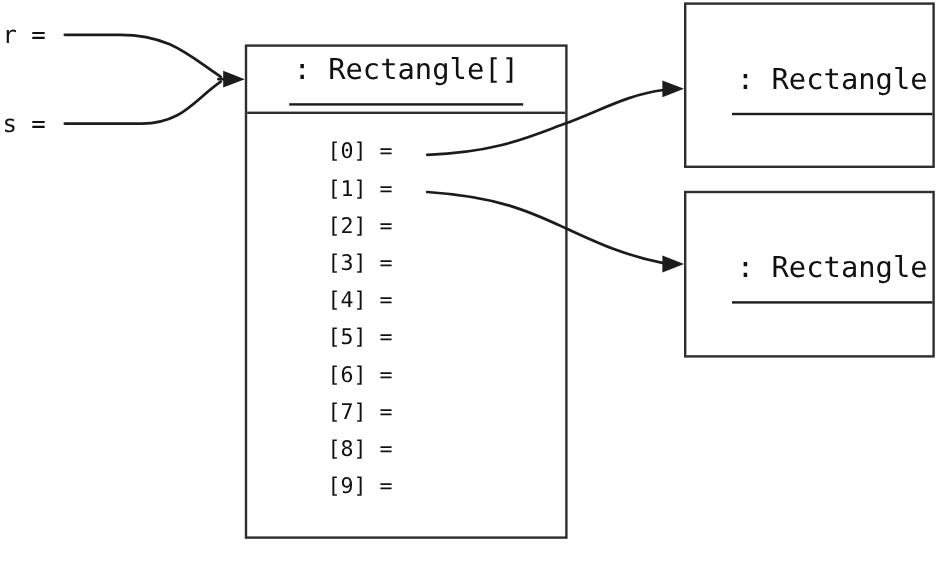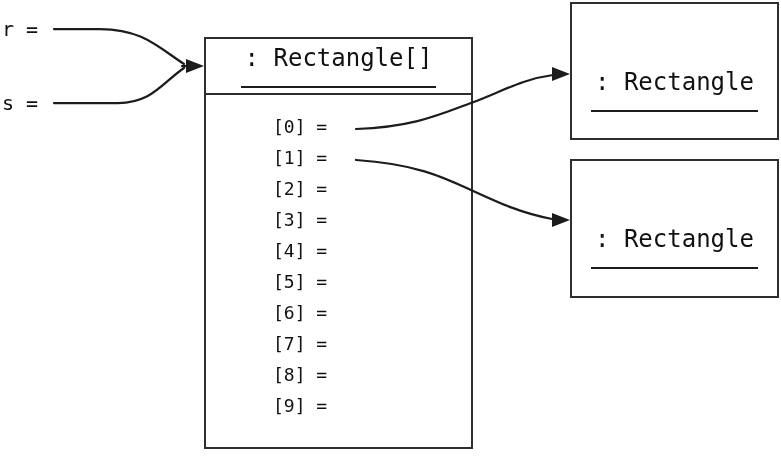--- a/index.html
+++ b/index.html
@@ -17,21 +17,21 @@
   .array-header { height:54px; border-bottom:2px solid #2e2e2e;
                   display:flex; align-items:center; justify-content:center; }
   .box-title { font-size:24px; line-height:27px; white-space:pre;
                border-bottom:2px solid #1c1c1c; padding:0 4px 14px 4px; }
   .array-rows { padding:16px 0 0 67px; }
   .array-row  { height:31px; display:flex; align-items:center;
                 font-size:18px; white-space:pre; }
 
   .obj-box-1 { left:570px; top:2px;   width:209px; height:138px; }
   .obj-box-2 { left:570px; top:159px; width:209px; height:139px; }
-  .obj-title-wrap { position:absolute; left:0; right:0; top:65px; text-align:center; }
+  .obj-title-wrap { position:absolute; left:0; right:0; top:49px; text-align:right; }
 
   .arrows { position:absolute; left:0; top:0; z-index:5; pointer-events:none; }
   .arrows path { fill:none; stroke:#1c1c1c; stroke-width:2.25; stroke-linecap:round; }
   .arrows polygon { fill:#1c1c1c; stroke:none; }
 </style>
 </head>
 <body>
 
 <div class="canvas">
 

